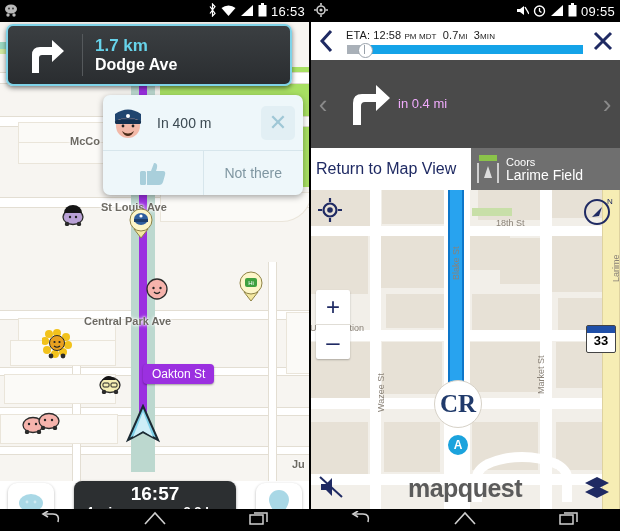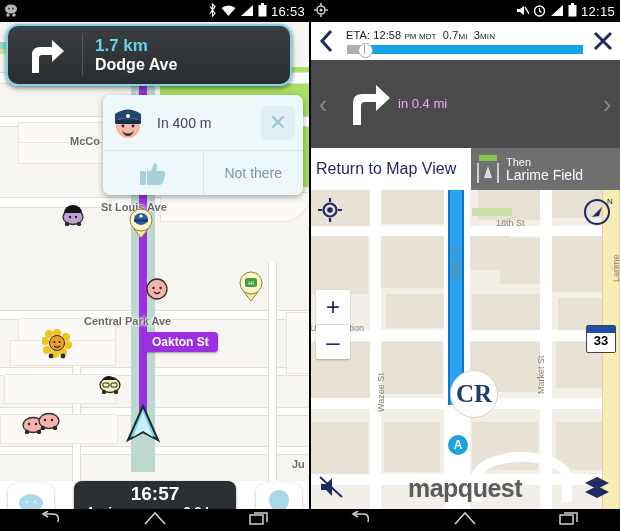--- a/index.html
+++ b/index.html
@@ -20,25 +20,25 @@
   
   .waze-map{position:absolute;top:22px;left:0;width:310px;height:487px;background:#f7f5f1;overflow:hidden;}
   .wz-green{position:absolute;background:#a8e063;}
   .wz-road{position:absolute;background:#ffffff;border-top:1px solid #e3ded3;border-bottom:1px solid #e3ded3;}
   .wz-road.v{border:0;border-left:1px solid #e3ded3;border-right:1px solid #e3ded3;}
   .wz-thinroad{position:absolute;background:#fbfaf7;border:1px solid #eae5da;}
   .wz-route-outer{position:absolute;background:#bcd8cf;}
   .wz-route-inner{position:absolute;background:#9b30e0;}
   .wz-lbl{position:absolute;color:#6d6a63;font-size:11px;font-weight:bold;white-space:nowrap;
     text-shadow:0 0 2px #fff,0 0 3px #fff,0 0 4px #fff;}
-  .wz-street-pill{position:absolute;background:#9b30e0;color:#fff;font-size:12px;font-weight:bold;
-    padding:3px 9px;border-radius:4px;box-shadow:0 1px 2px rgba(0,0,0,.35);white-space:nowrap;}
+  .wz-street-pill{position:absolute;background:#9b30e0;color:#fff;font-size:12px;font-weight:normal;
+    padding:3px 9px;border-radius:4px;box-shadow:0 1px 2px rgba(0,0,0,.35);white-space:nowrap;margin-top:32px;}
   .wz-mood{position:absolute;width:26px;height:20px;}
 
-  .wz-banner{position:absolute;top:24px;left:6px;width:282px;height:58px;border-radius:12px;
+  .wz-banner{position:absolute;top:24px;left:6px;width:282px;height:58px;border-radius:7px;
     background:linear-gradient(#3b3f42,#2a2d30);border:2px solid #7fd3e8;
     box-shadow:0 2px 5px rgba(0,0,0,.5);display:flex;align-items:center;z-index:20;}
   .wz-banner-arrow{width:74px;display:flex;align-items:center;justify-content:center;}
   .wz-banner-sep{width:1px;height:42px;background:#55595c;}
   .wz-banner-text{padding-left:12px;}
   .wz-dist{color:#67d3ea;font-size:17px;font-weight:bold;line-height:19px;}
   .wz-street{color:#fff;font-size:16px;font-weight:bold;line-height:20px;}
 
   .wz-alert{position:absolute;top:95px;left:103px;width:200px;border-radius:7px;background:#eef7fa;
     box-shadow:0 2px 6px rgba(0,0,0,.35);z-index:25;overflow:hidden;}
@@ -447,21 +447,21 @@
           </svg>
       </div>
       <div class="mq-zoom">
         <div>+</div>
         <div>–</div>
       </div>
       <div class="mq-shield">
         <div class="top"></div>
         <div class="num">33</div>
       </div>
-      <div class="mq-poi" style="left:124px;top:180px;margin-left:16px;">CR</div>
+      <div class="mq-poi" style="left:124px;top:190px;">CR</div>
       <div class="mq-apin" style="left:136px;top:243px;">A</div>
 
       <div class="mq-mute">
         <svg width="26" height="24" viewBox="0 0 26 24">
             <path d="M3 9 H8 L14 3 V21 L8 15 H3 Z" fill="#1f2a63"></path>
             <path d="M2 2 L24 22" stroke="#1f2a63" stroke-width="2"></path>
           </svg>
       </div>
       <div class="mq-layers">
         <svg width="26" height="24" viewBox="0 0 26 24">
@@ -514,21 +514,21 @@
     <div class="mq-actions">
       <div class="mq-return">Return to Map View</div>
       <div class="mq-then">
         <div class="mq-exit">
           <div class="bar"></div>
           <div class="post"></div>
           <div class="post2"></div>
           <div class="sign"></div>
         </div>
         <div class="mq-then-text">
-          <div class="mq-then-top">Then</div>
+          <div class="mq-then-top">Coors</div>
           <div class="mq-then-name">Larime Field</div>
         </div>
       </div>
     </div>
 
     <div class="statusbar">
       <div class="sb-left">
         <span class="ic">
           <svg width="14" height="14" viewBox="0 0 14 14">
               <circle cx="7" cy="7" r="4" fill="none" stroke="#ccc" stroke-width="1.6"></circle>
@@ -554,21 +554,21 @@
           <svg width="14" height="13" viewBox="0 0 14 13">
               <path d="M13 1 L13 12 L1 12 Z" fill="#fff"></path>
             </svg>
         </span>
         <span class="ic">
           <svg width="9" height="14" viewBox="0 0 9 14">
               <rect x="3" y="0" width="3" height="2" fill="#fff"></rect>
               <rect x="0.5" y="2" width="8" height="11.5" fill="#fff"></rect>
             </svg>
         </span>
-        <span class="sb-clock">12:15</span>
+        <span class="sb-clock">09:55</span>
       </div>
     </div>
 
     <div class="navbar">
       <span>
         <svg width="20" height="14" viewBox="0 0 20 14">
             <path d="M17 11 q2 -8 -5 -8 H4" stroke="#cfcfcf" stroke-width="1.6" fill="none"></path>
             <path d="M7 0 L2 3 L7 6" stroke="#cfcfcf" stroke-width="1.6" fill="none"></path>
           </svg>
       </span>

